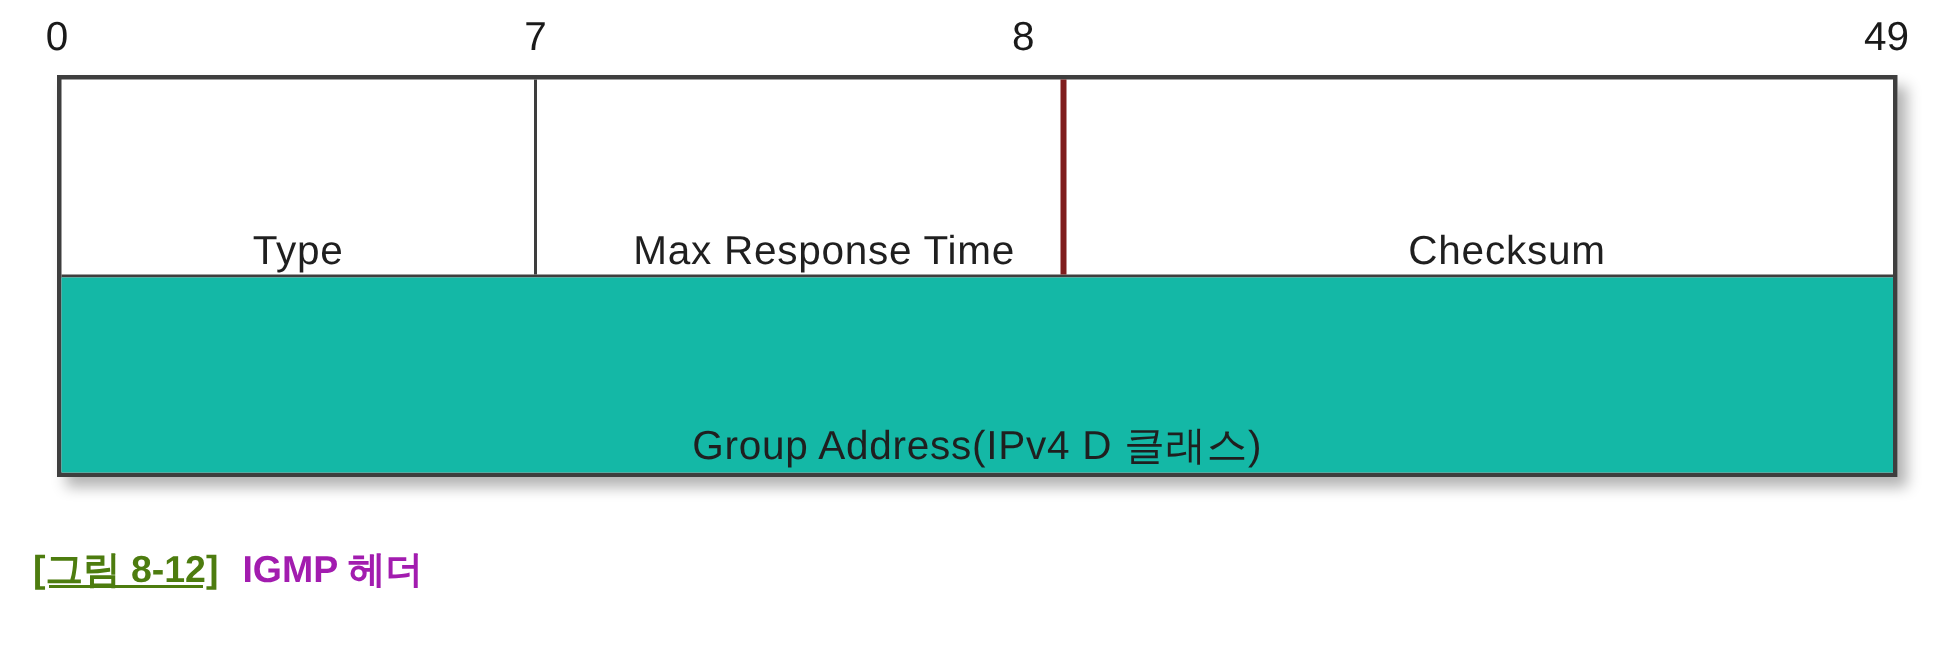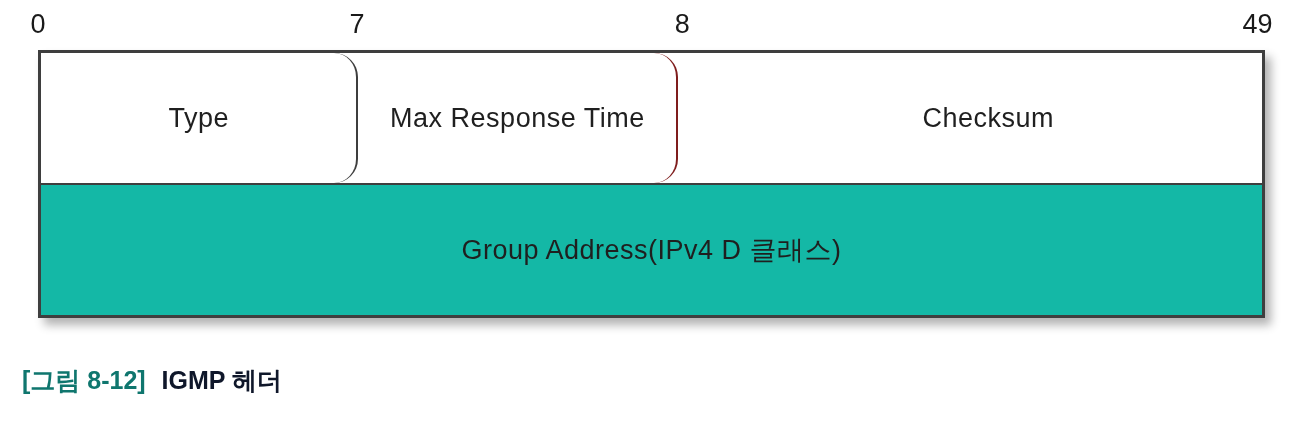--- a/index.html
+++ b/index.html
@@ -57,36 +57,36 @@
   .row {
     display: flex;
     flex: 1;
     min-height: 0;
   }
   .row-top {
     border-bottom: 2px solid #3e3e3e;
   }
   .cell {
     display: flex;
-    align-items: center;
+    align-items: flex-end;
     justify-content: center;
     font-size: 27px;
     letter-spacing: 0.5px;
     color: #1f1f1f;
     box-sizing: border-box;
     white-space: nowrap;
-    border-radius: 24px;
   }
   .cell-type {
     width: 26%;
     border-right: 2px solid #3e3e3e;
   }
   .cell-max {
     width: 26.2%;
-    border-right: 2px solid #7f1d1d;
+    border-right: 4px solid #7f1d1d;
+    margin-left: 33px;
   }
   .cell-checksum {
     flex: 1;
     margin-left: 36px;
   }
   .row-bottom {
     background: #14b8a6;
   }
   .cell-group {
     width: 100%;
@@ -96,24 +96,25 @@
   .caption {
     position: absolute;
     left: 22px;
     top: 364px;
     font-size: 25px;
     font-weight: bold;
     line-height: 32px;
     white-space: nowrap;
   }
   .caption-tag {
-    color: #0f766e;
+    color: #4d7c0f;
+    text-decoration: underline;
   }
   .caption-title {
-    color: #0f172a;
+    color: #a21caf;
     margin-left: 9px;
   }
 </style>
 </head>
 <body>
 
 <div class="figure">
 
   <div class="bit-scale">
     <span class="bit-label bit-0">0</span>

